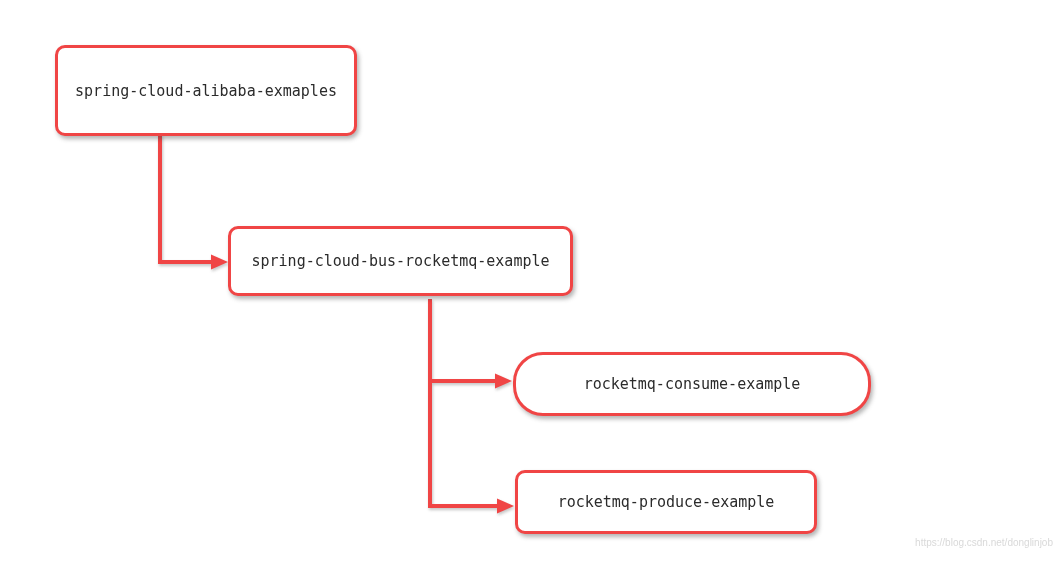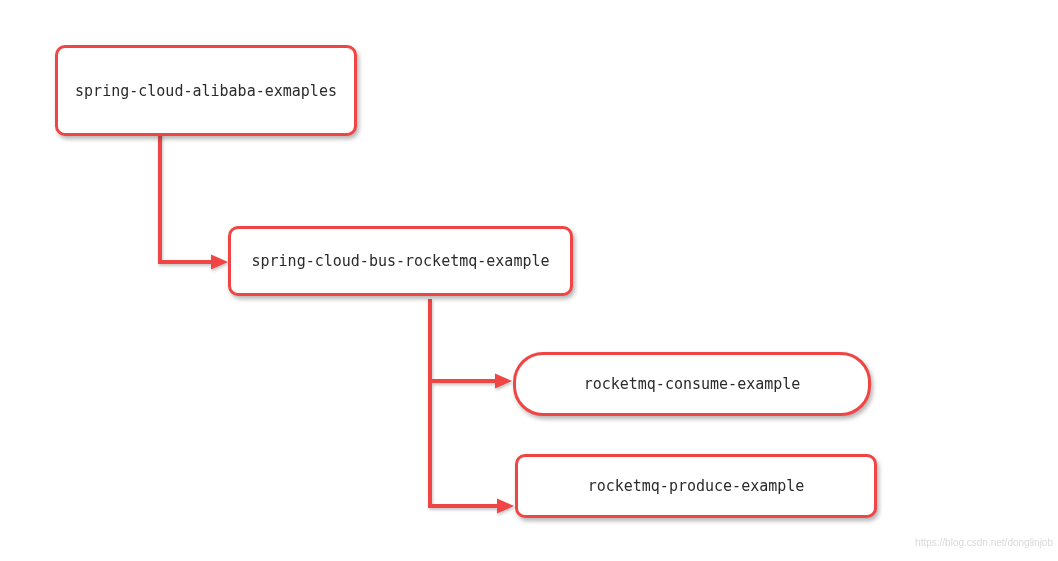--- a/index.html
+++ b/index.html
@@ -44,21 +44,21 @@
   }
   .node .node-label {
     color: var(--text, #2b2b2b);
     font-size: 15px;
     letter-spacing: 0;
     white-space: nowrap;
   }
   #node-root    { left: 55px;  top: 45px;  width: 302px; height: 91px; }
   #node-bus     { left: 228px; top: 220px; width: 345px; height: 70px; margin-top: 6px; }
   #node-consume { left: 513px; top: 352px; width: 358px; height: 64px; border-radius: 30px; }
-  #node-produce { left: 515px; top: 454px; width: 362px; height: 64px; }
+  #node-produce { left: 515px; top: 470px; width: 302px; height: 64px; }
   #watermark {
     position: absolute;
     right: 5px;
     top: 537px;
     font-family: "Liberation Sans", "DejaVu Sans", sans-serif;
     font-size: 10px;
     color: var(--watermark, #d9d9d9);
     white-space: nowrap;
   }
 </style>

